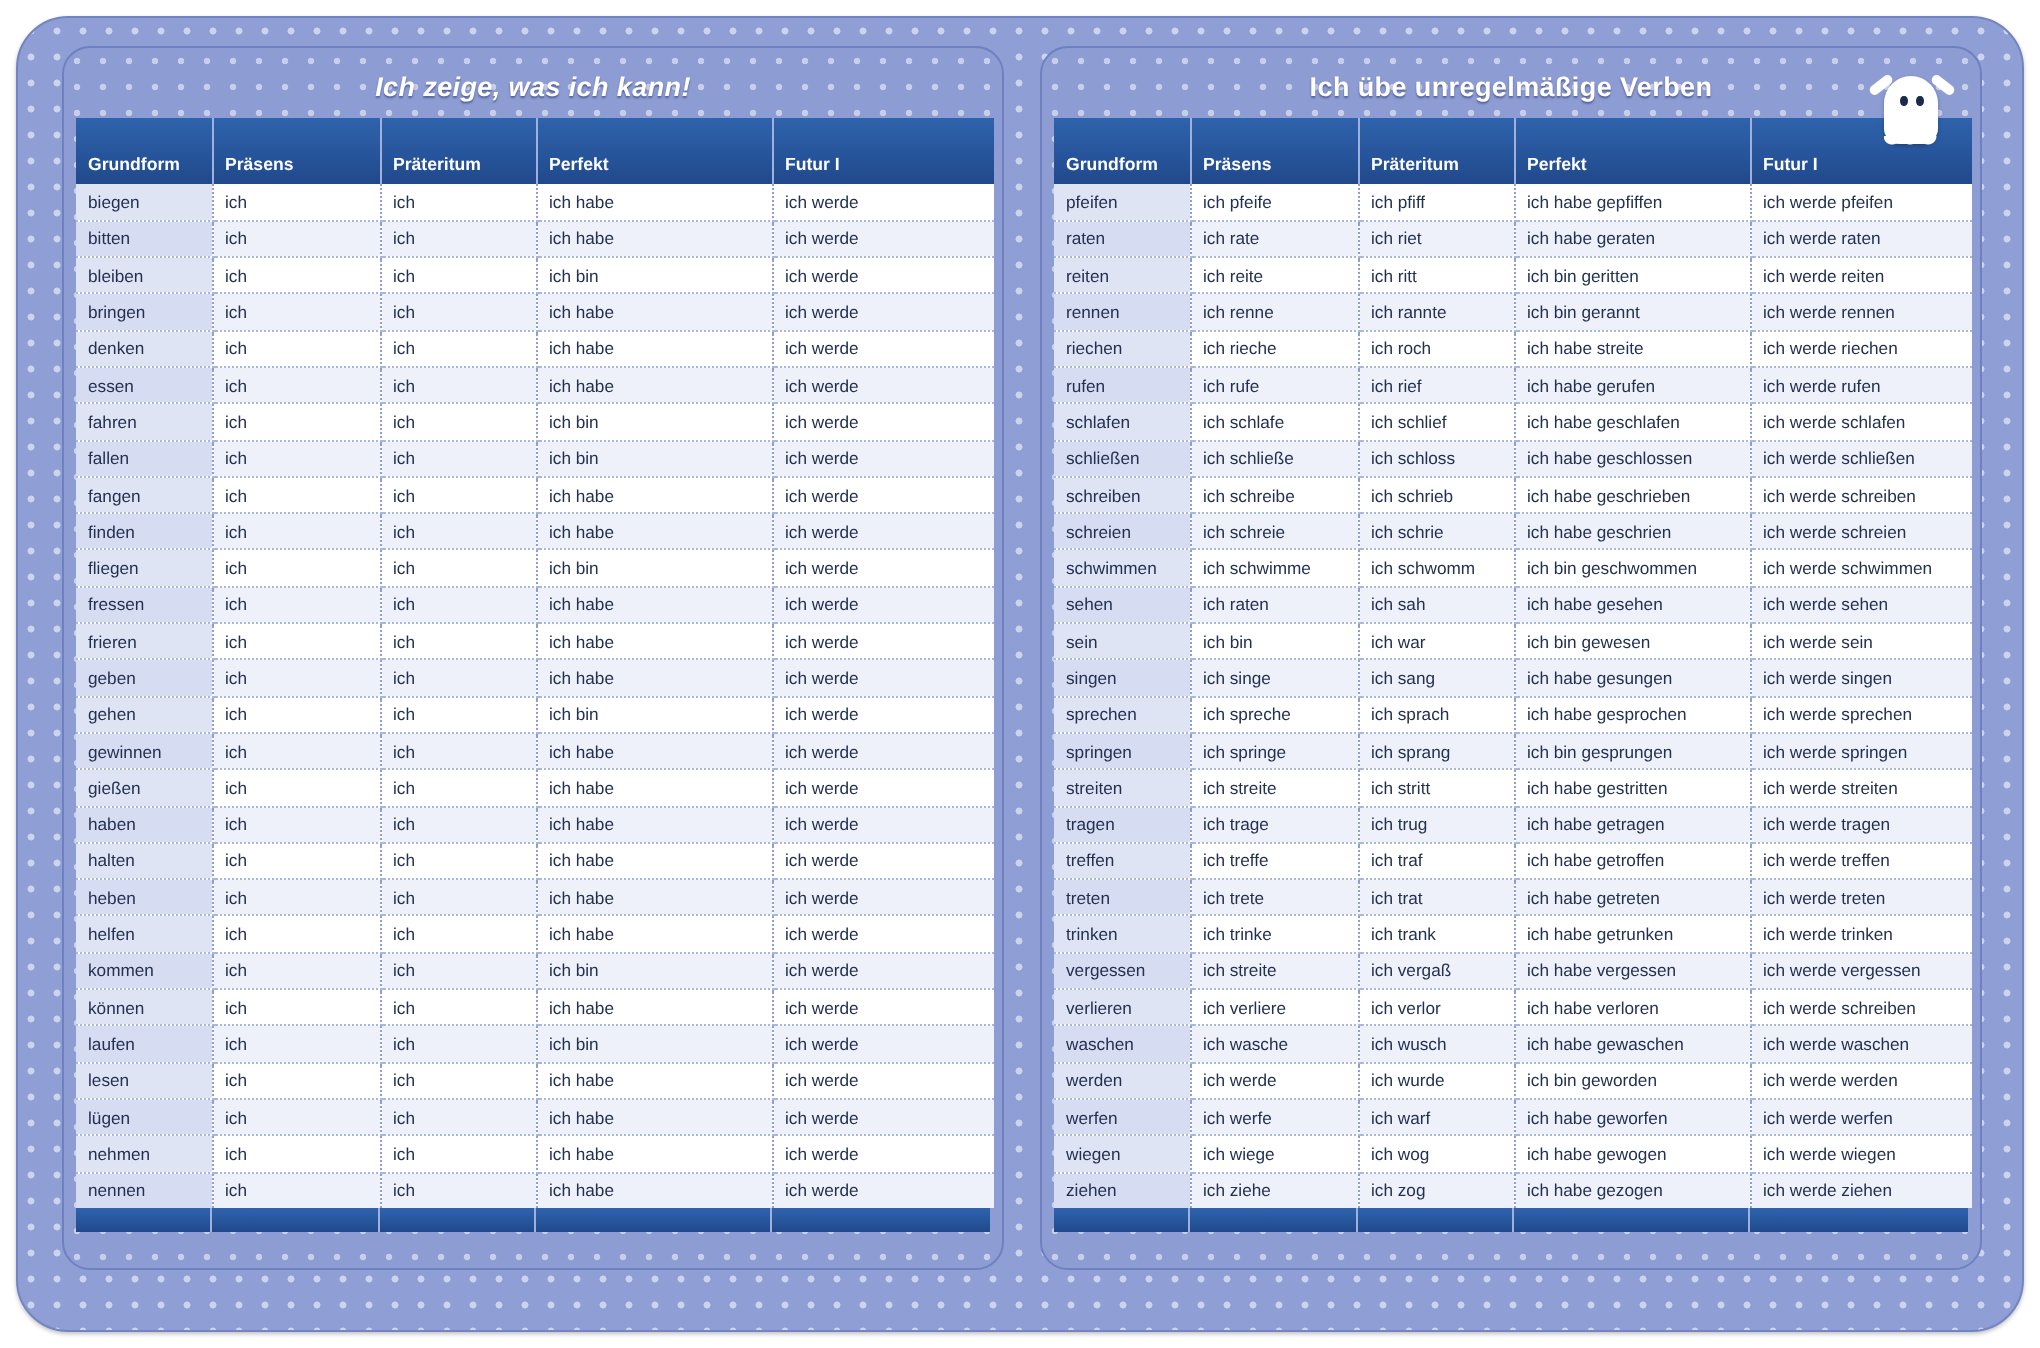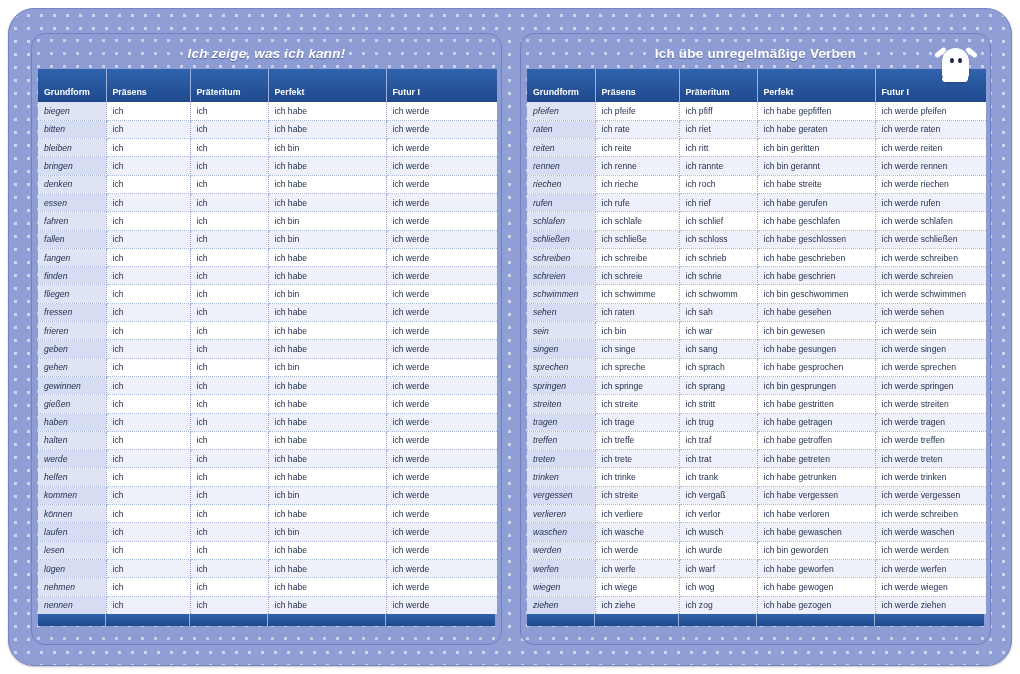--- a/index.html
+++ b/index.html
@@ -36,21 +36,21 @@
       radial-gradient(circle, rgba(255,255,255,0.55) 1.6px, rgba(255,255,255,0) 1.9px);
     background-size: 13px 13px;
     background-position: 0 0;
     border: 1px solid #7384c4;
     box-shadow: 0 1px 2px rgba(0,0,0,0.25);
   }
 
   .inner {
     position: absolute;
     left: 22px;
-    top: 24px;
+    top: 14px;
     width: 960px;
     height: 612px;
     display: flex;
     gap: 18px;
   }
 
   .panel {
     position: relative;
     width: 471px;
     box-sizing: border-box;
@@ -107,21 +107,21 @@
     box-sizing: border-box;
     border-right: 1px dotted #8f9fce;
     border-bottom: 1px dotted #aab7dd;
     background: #ffffff;
     white-space: nowrap;
     overflow: hidden;
   }
   table.verbs td:last-child { border-right: none; }
 
   table.verbs tr.alt td { background: #eef1f9; }
-  table.verbs td.c0 { background: #dfe4f5; font-style: italic; }
+  table.verbs td.c0 { background: #dfe4f5; }
   table.verbs tr.alt td.c0 { background: #d6dcf1; }
 
   table.verbs tr:last-child td { border-bottom: none; }
 
   .foot {
     height: 12px;
     background: linear-gradient(to bottom, #2f63ad 0%, #20498c 100%);
     display: flex;
   }
   .foot span {
@@ -338,21 +338,21 @@
                 <td class="c4">ich werde</td>
               </tr>
               <tr>
                 <td class="c0">halten</td>
                 <td class="c1">ich</td>
                 <td class="c2">ich</td>
                 <td class="c3">ich habe</td>
                 <td class="c4">ich werde</td>
               </tr>
               <tr class="alt">
-                <td class="c0">werde</td>
+                <td class="c0">heben</td>
                 <td class="c1">ich</td>
                 <td class="c2">ich</td>
                 <td class="c3">ich habe</td>
                 <td class="c4">ich werde</td>
               </tr>
               <tr>
                 <td class="c0">helfen</td>
                 <td class="c1">ich</td>
                 <td class="c2">ich</td>
                 <td class="c3">ich habe</td>

